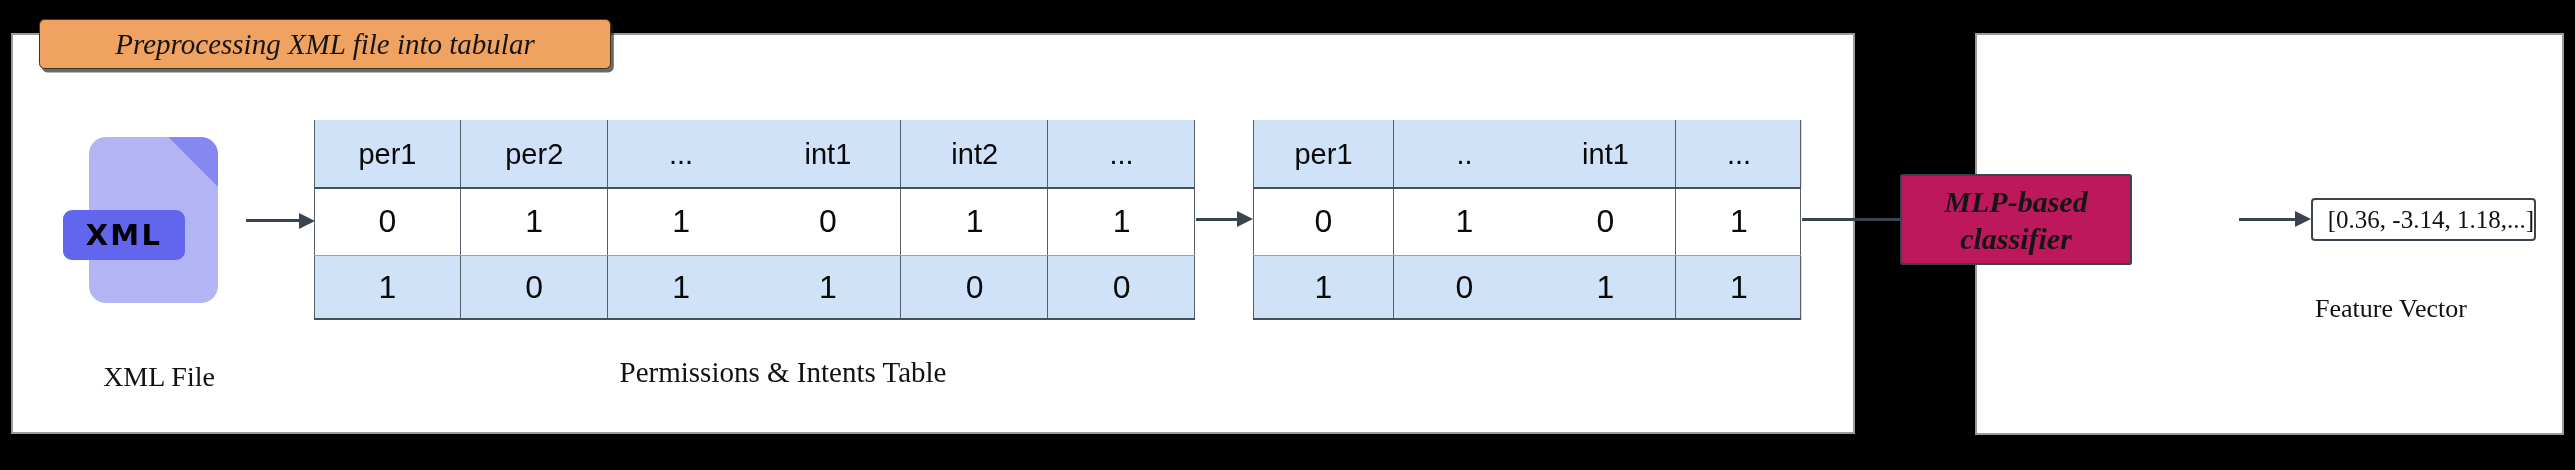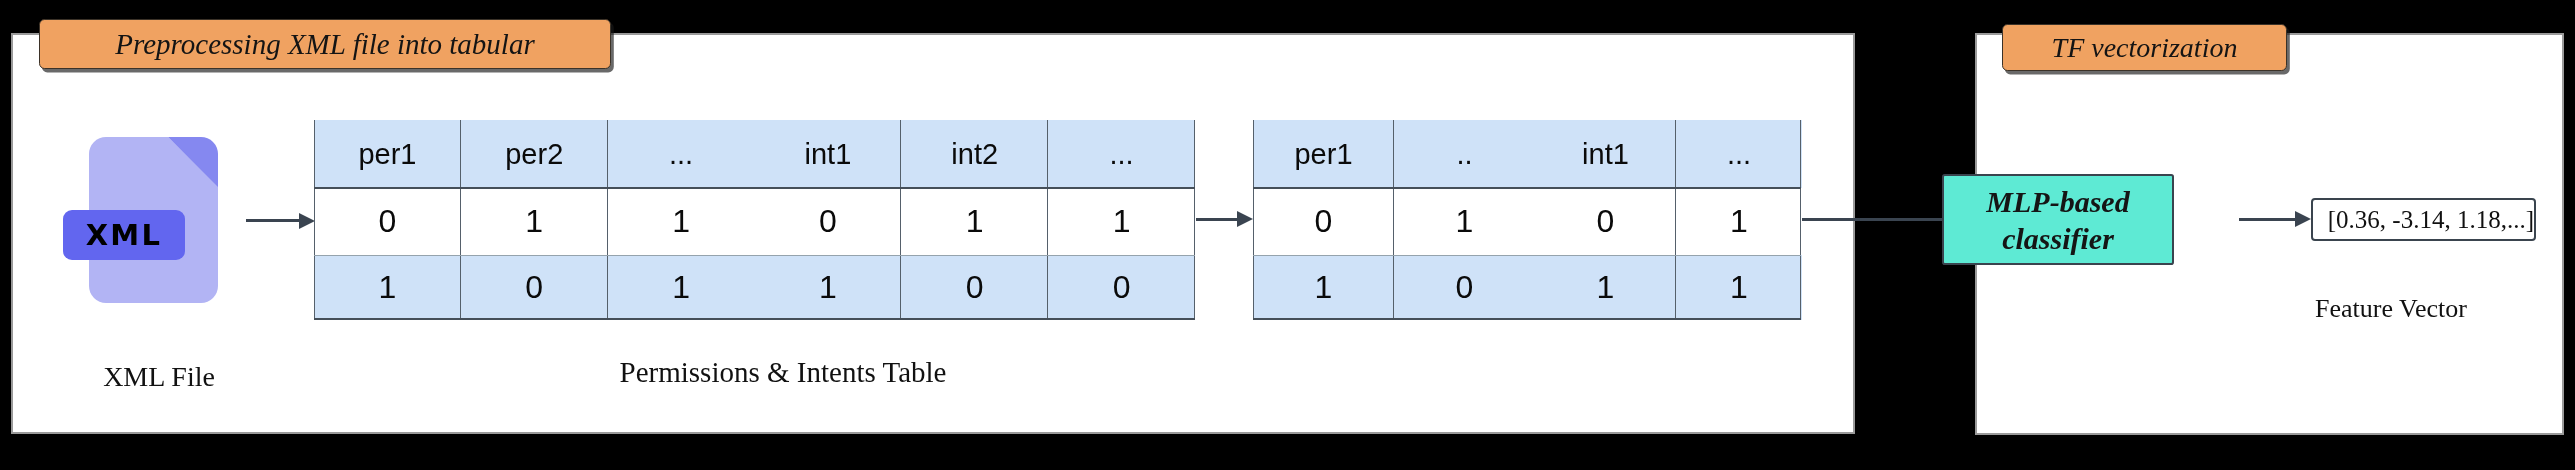--- a/index.html
+++ b/index.html
@@ -68,22 +68,22 @@
   
   .arrow-line { position:absolute; height:2.8px; background:#3A4450; }
   .arrow-head {
     position:absolute; width:0; height:0;
     border-left:16px solid #3A4450;
     border-top:8px solid transparent; border-bottom:8px solid transparent;
   }
 
   
   #mlp-box {
-    position:absolute; left:1942px; top:174px; width:232px; height:91px;
-    box-sizing:border-box; background:#5eead4; border:2.8px solid #3A444E; border-radius:2.8px;
+    position:absolute; left:1900px; top:174px; width:232px; height:91px;
+    box-sizing:border-box; background:#be185d; border:2.8px solid #3A444E; border-radius:2.8px;
     display:flex; flex-direction:column; align-items:center; justify-content:center;
     font-weight:700; font-style:italic; font-size:30px; line-height:37px; color:#151515;
   }
   #feature-box {
     position:absolute; left:2311px; top:198px; width:225px; height:43px;
     box-sizing:border-box; background:#fff; border:2.3px solid #3A444E; border-radius:4px;
     display:flex; align-items:center; justify-content:flex-end;
     font-size:25px; color:#111; white-space:nowrap;
   }
   #feature-caption {
@@ -95,23 +95,20 @@
 <body>
 
 <div id="canvas">
 
   <div id="panel-left" class="panel"></div>
 
   <div id="panel-right" class="panel"></div>
 
   <div id="badge-left" class="badge">
     <span>Preprocessing XML file into tabular</span>
-  </div>
-  <div id="badge-right" class="badge">
-    <span>TF vectorization</span>
   </div>
 
   <div id="xml-icon">
     <div class="doc-body"></div>
     <div class="doc-fold"></div>
     <div class="doc-label">XML</div>
   </div>
   <div class="caption" style="left:159px; top:361px; font-size:28px;">XML File</div>
 
   <div class="arrow-line" style="left:246px; top:219px; width:54px;"></div>

